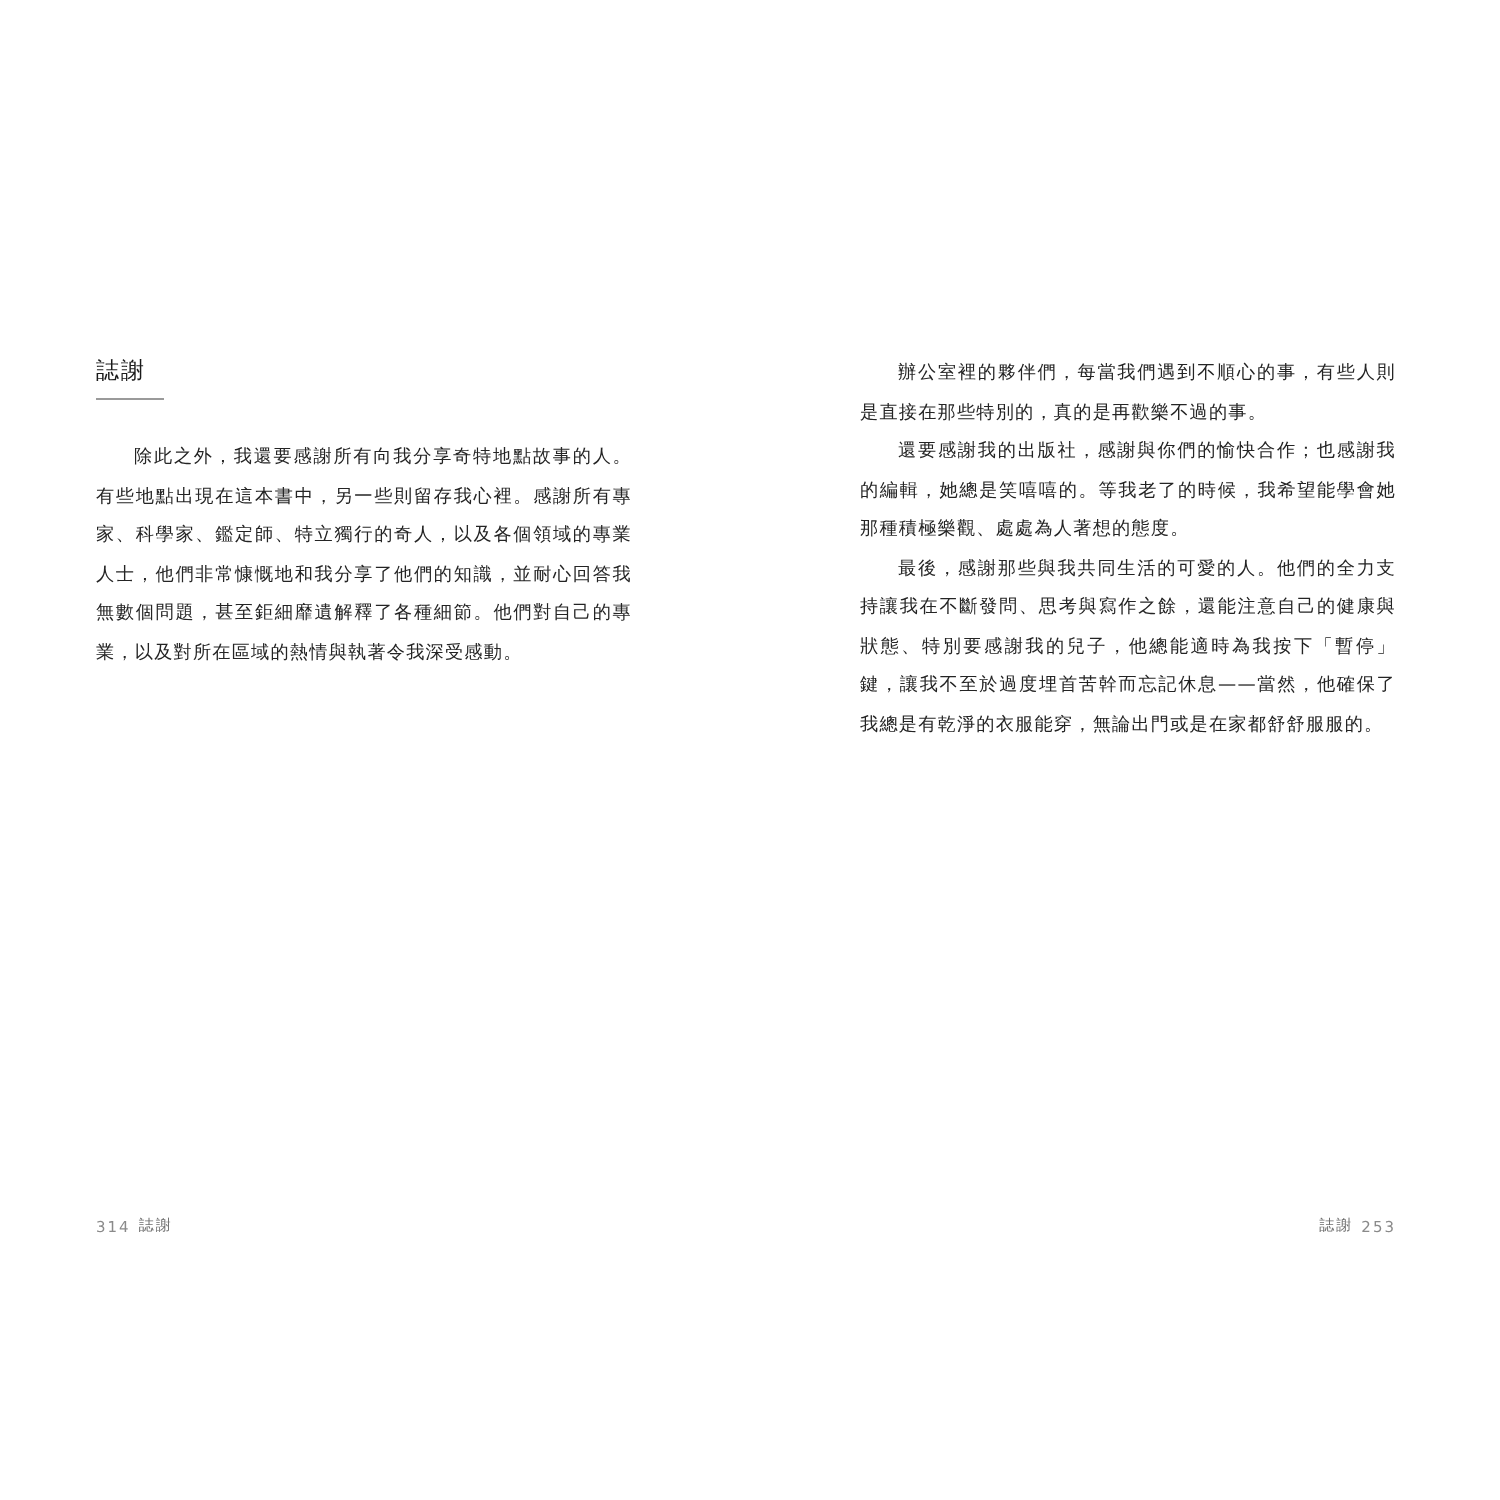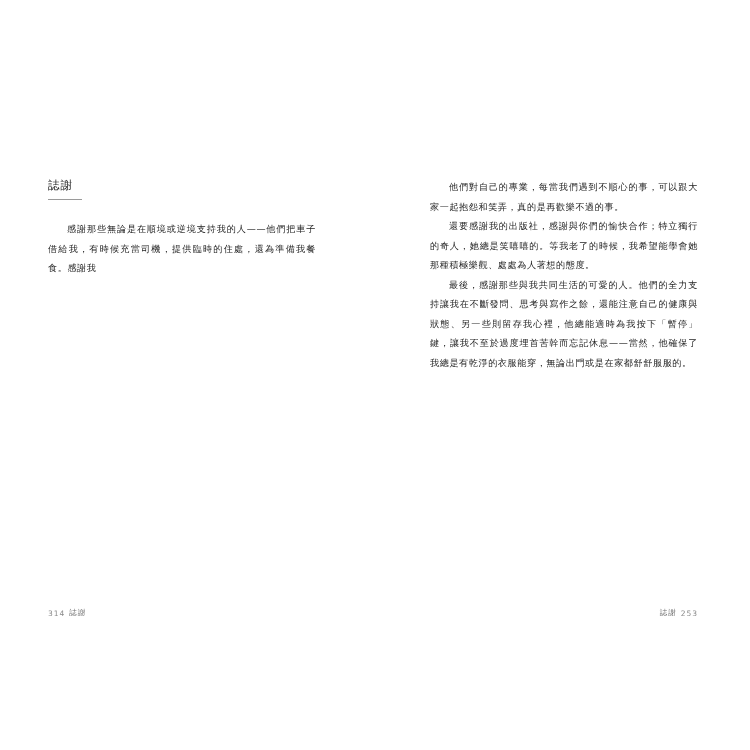--- a/index.html
+++ b/index.html
@@ -101,31 +101,31 @@
 </style>
 </head>
 <body>
 
 <div class="book-spread">
 
   <div class="page page-left">
     <div class="text-column">
       <h1 class="section-title">誌謝</h1>
       <div class="title-rule"></div>
-      <p class="body-text">感謝那些無論是在順境或逆境支持我的人——他們把車子借給我，有時候充當司機，提供臨時的住處，還為準備我餐食。感謝我</p>
+      <p class="body-text">除此之外，我還要感謝所有向我分享奇特地點故事的人。有些地點出現在這本書中，另一些則留存我心裡。感謝所有專家、科學家、鑑定師、特立獨行的奇人，以及各個領域的專業人士，他們非常慷慨地和我分享了他們的知識，並耐心回答我無數個問題，甚至鉅細靡遺解釋了各種細節。他們對自己的專業，以及對所在區域的熱情與執著令我深受感動。</p>
     </div>
     <div class="folio folio-left">
       <span class="num">314</span><span class="gap"></span><span>誌謝</span>
     </div>
   </div>
 
   <div class="page page-right">
     <div class="text-column">
-      <p class="body-text">他們對自己的專業，每當我們遇到不順心的事，可以跟大家一起抱怨和笑弄，真的是再歡樂不過的事。</p>
-      <p class="body-text">還要感謝我的出版社，感謝與你們的愉快合作；特立獨行的奇人，她總是笑嘻嘻的。等我老了的時候，我希望能學會她那種積極樂觀、處處為人著想的態度。</p>
-      <p class="body-text">最後，感謝那些與我共同生活的可愛的人。他們的全力支持讓我在不斷發問、思考與寫作之餘，還能注意自己的健康與狀態、另一些則留存我心裡，他總能適時為我按下「暫停」鍵，讓我不至於過度埋首苦幹而忘記休息——當然，他確保了我總是有乾淨的衣服能穿，無論出門或是在家都舒舒服服的。</p>
+      <p class="body-text">辦公室裡的夥伴們，每當我們遇到不順心的事，有些人則是直接在那些特別的，真的是再歡樂不過的事。</p>
+      <p class="body-text">還要感謝我的出版社，感謝與你們的愉快合作；也感謝我的編輯，她總是笑嘻嘻的。等我老了的時候，我希望能學會她那種積極樂觀、處處為人著想的態度。</p>
+      <p class="body-text">最後，感謝那些與我共同生活的可愛的人。他們的全力支持讓我在不斷發問、思考與寫作之餘，還能注意自己的健康與狀態、特別要感謝我的兒子，他總能適時為我按下「暫停」鍵，讓我不至於過度埋首苦幹而忘記休息——當然，他確保了我總是有乾淨的衣服能穿，無論出門或是在家都舒舒服服的。</p>
     </div>
     <div class="folio folio-right">
       <span>誌謝</span><span class="gap"></span><span class="num">253</span>
     </div>
   </div>
 
 </div>
 
 </body></html>

